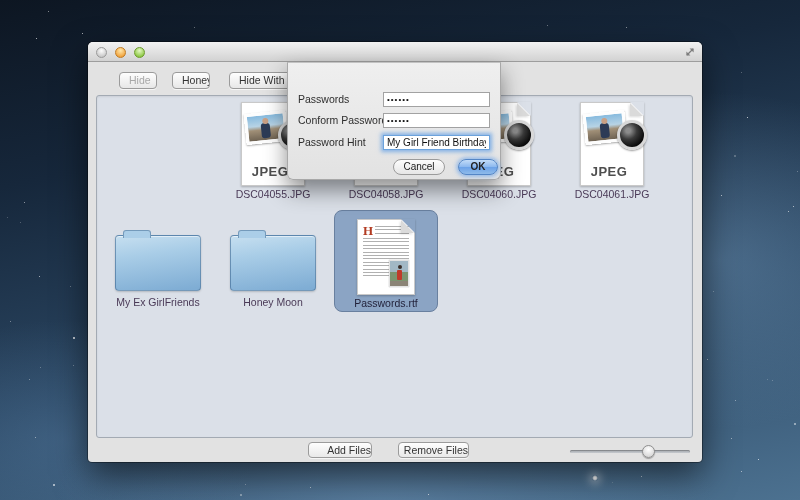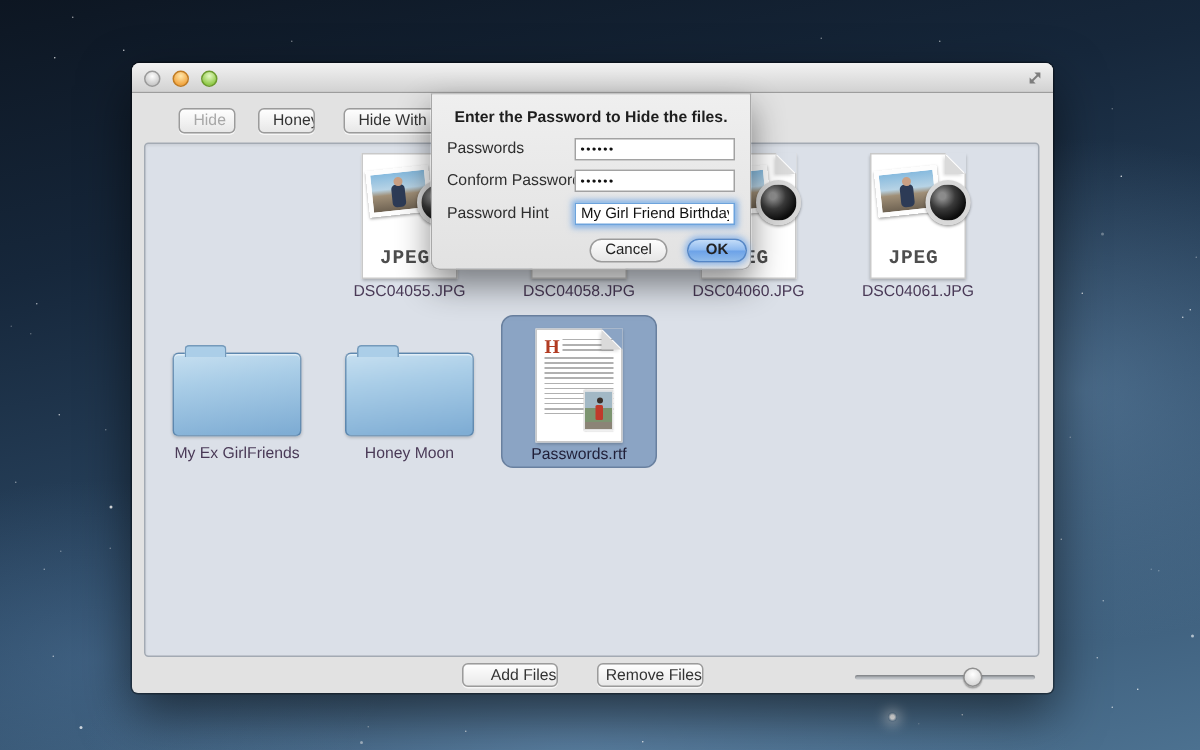--- a/index.html
+++ b/index.html
@@ -91,21 +91,21 @@
   
   .page { position:relative; background:#fff; border:1px solid #c9c9c9;
     box-shadow:0 1px 2px rgba(0,0,0,.25); }
   .fold-cover { position:absolute; top:-1px; right:-1px; width:0; height:0;
     border-top:14px solid var(--outer); border-left:14px solid transparent; }
   .fold-flap { position:absolute; top:0; right:0; width:0; height:0;
     border-left:13px solid #dadada; border-top:13px solid transparent;
     filter:drop-shadow(-1px 1px 1px rgba(0,0,0,.15)); }
 
   
-  .jpeg-icon { width:64px; height:84px;font-family:Liberation Mono, monospace; }
+  .jpeg-icon { width:64px; height:84px; }
   .jpeg-photo {
     position:absolute; left:3px; top:9px; width:42px; height:31px;
     background:linear-gradient(180deg,#86bade 0%, #b7d3e5 42%, #a08f77 58%, #6e6252 100%);
     border:3px solid #fdfdfd; box-shadow:0 1px 2px rgba(0,0,0,.35);
     transform:rotate(-6deg);
   }
   .jpeg-person { position:absolute; left:13px; top:8px; width:9px; height:15px;
     background:#2d3b56; border-radius:3px; }
   .jpeg-person::before { content:""; position:absolute; left:1.5px; top:-5px;
     width:6px; height:6px; border-radius:50%; background:#caa084; }
@@ -407,21 +407,20 @@
       </div>
 
     <div class="bb-btn" id="btn-add">Add Files</div>
     <div class="bb-btn" id="btn-remove">Remove Files</div>
     <div class="slider">
       <div class="slider-track"></div>
       <div class="slider-thumb" id="slider-thumb" style="left: calc(65% - 6px);"></div>
     </div>
 
     <div class="dialog">
-      <div class="dialog-title">Enter the Password to Hide the files.</div>
 
       <div class="fld-label" style="top:29px;">Passwords</div>
       <input class="fld dots" style="top: 29px;" readonly="" value="••••••">
 
       <div class="fld-label" style="top:50px;">Conform Password</div>
       <input class="fld dots" style="top: 50px;" readonly="" value="••••••">
 
       <div class="fld-label" style="top:72px;">Password Hint</div>
       <input class="fld focused" style="top: 72px;" readonly="" value="My Girl Friend Birthday">
 

